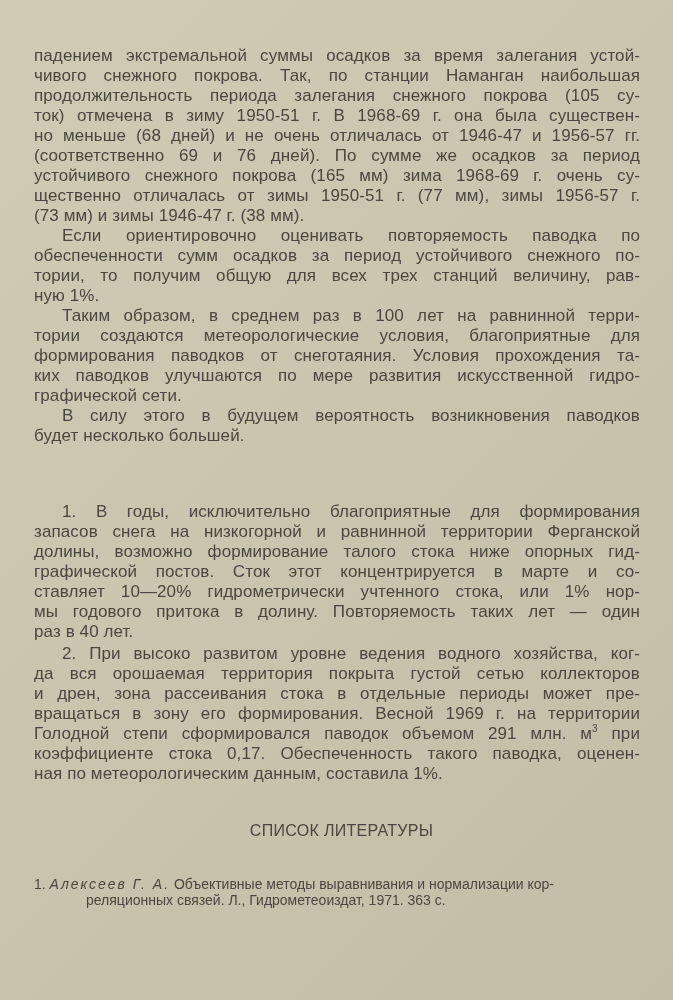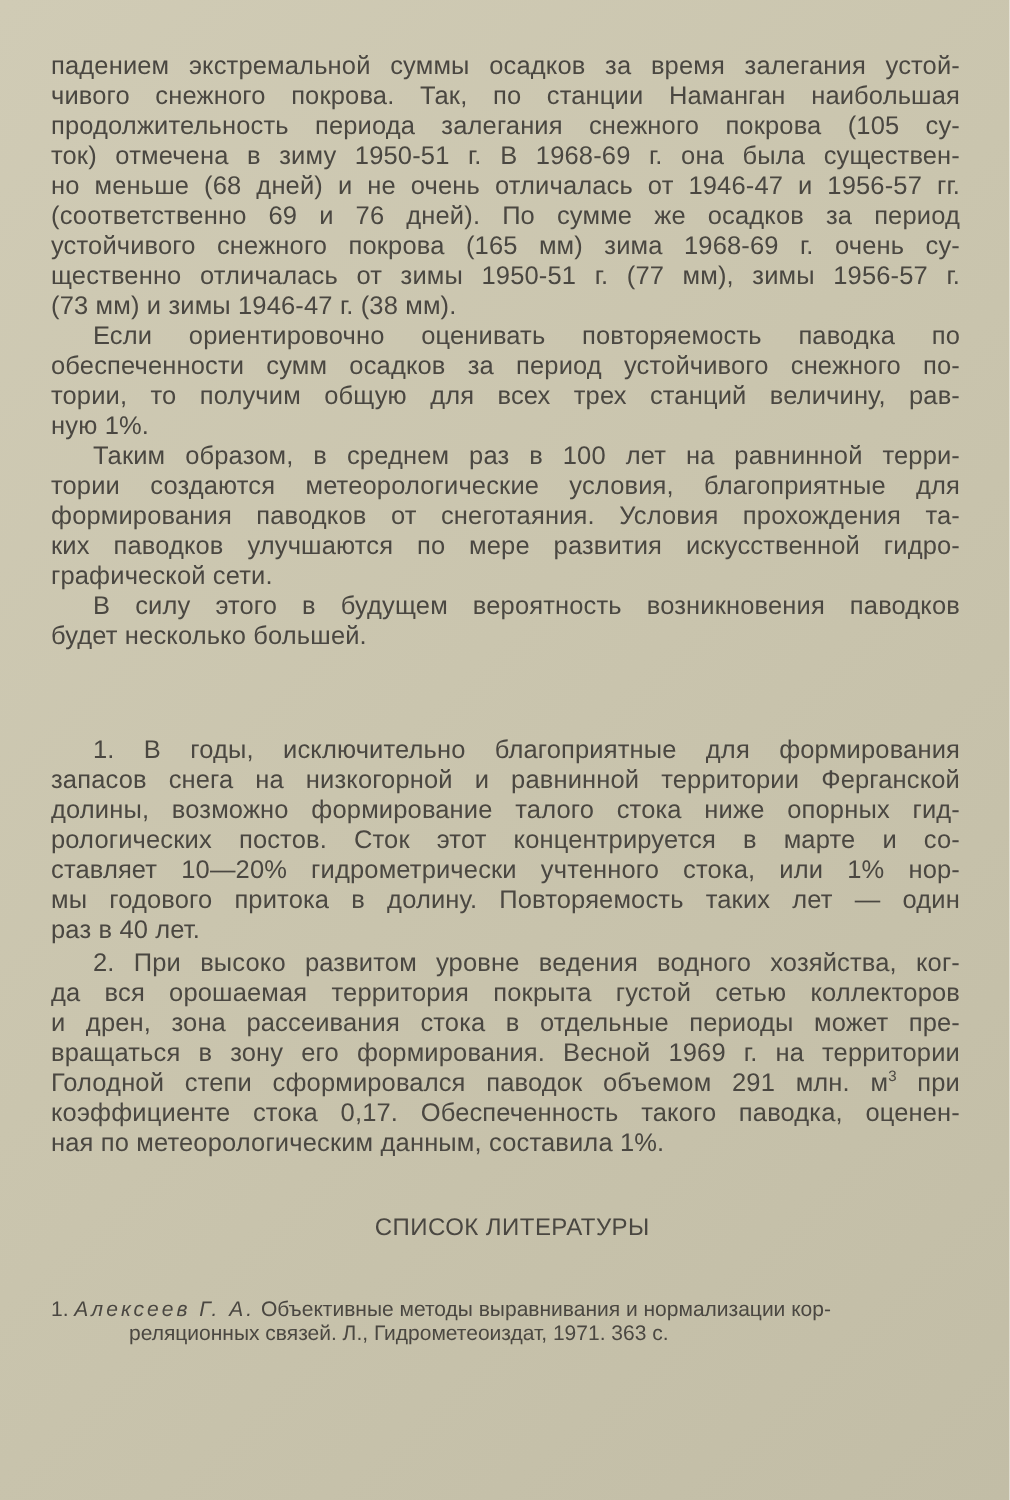--- a/index.html
+++ b/index.html
@@ -4,21 +4,21 @@
 <style>
   html, body { margin: 0; padding: 0; }
   body {
     width: 673px; height: 1000px; overflow: hidden;
     background: #cbc6b0;
     background: linear-gradient(135deg, #d0cbb5 0%, #cac5ae 45%, #c2bda6 100%);
     font-family: "Liberation Serif", serif;
     color: #4a4741;
     position: relative;
   }
-  .page { position: absolute; left: 0; top: 0; width: 673px; height: 860px; border-radius: 12px; }
+  .page { position: absolute; left: 0; top: 12px; width: 673px; height: 860px; border-radius: 12px; }
   .line {
     position: absolute; left: 34px; width: 606px;
     font-family: "Liberation Sans Narrow", "Liberation Sans", sans-serif;
     font-size: 17px; line-height: 20px; white-space: nowrap;
     text-align: justify; text-align-last: justify;
     letter-spacing: 0.1px;
     transform-origin: left top;
   }
   .line.last { text-align-last: left; }
   .line.indent { left: 62px; width: 578px; }
@@ -74,21 +74,21 @@
   <div>
     <div class="line indent" style="top:394px">В силу этого в будущем вероятность возникновения паводков</div>
     <div class="line last" style="top:414px">будет несколько большей.</div>
   </div>
 
 
   <div>
     <div class="line indent" style="top:490px">1. В годы, исключительно благоприятные для формирования</div>
     <div class="line" style="top:510px">запасов снега на низкогорной и равнинной территории Ферганской</div>
     <div class="line" style="top:530px">долины, возможно формирование талого стока ниже опорных гид-</div>
-    <div class="line" style="top:550px">рологических постов. Сток этот концентрируется в марте и со-</div>
+    <div class="line" style="top:550px">графической постов. Сток этот концентрируется в марте и со-</div>
     <div class="line" style="top:570px">ставляет 10—20% гидрометрически учтенного стока, или 1% нор-</div>
     <div class="line" style="top:590px">мы годового притока в долину. Повторяемость таких лет — один</div>
     <div class="line last" style="top:610px">раз в 40 лет.</div>
   </div>
 
   <div>
     <div class="line indent" style="top:632px">2. При высоко развитом уровне ведения водного хозяйства, ког-</div>
     <div class="line" style="top:652px">да вся орошаемая территория покрыта густой сетью коллекторов</div>
     <div class="line" style="top:672px">и дрен, зона рассеивания стока в отдельные периоды может пре-</div>
     <div class="line" style="top:692px">вращаться в зону его формирования. Весной 1969 г. на территории</div>

